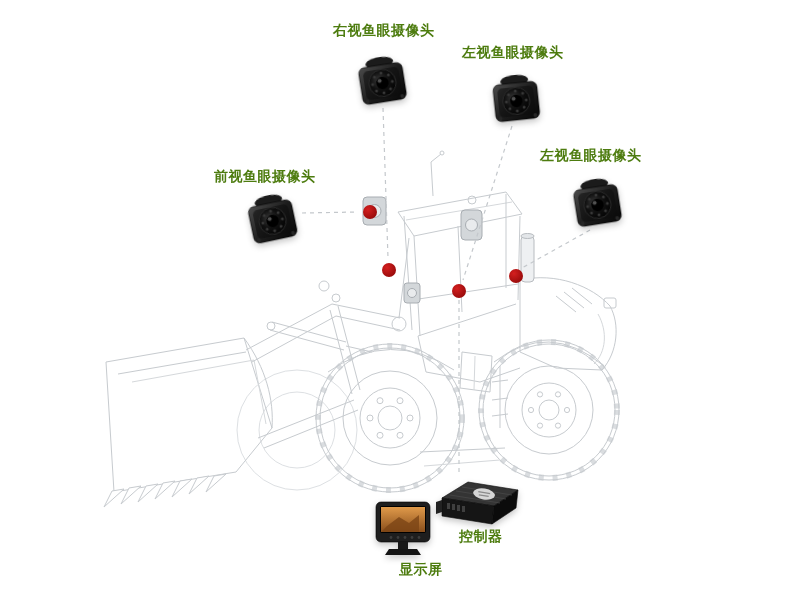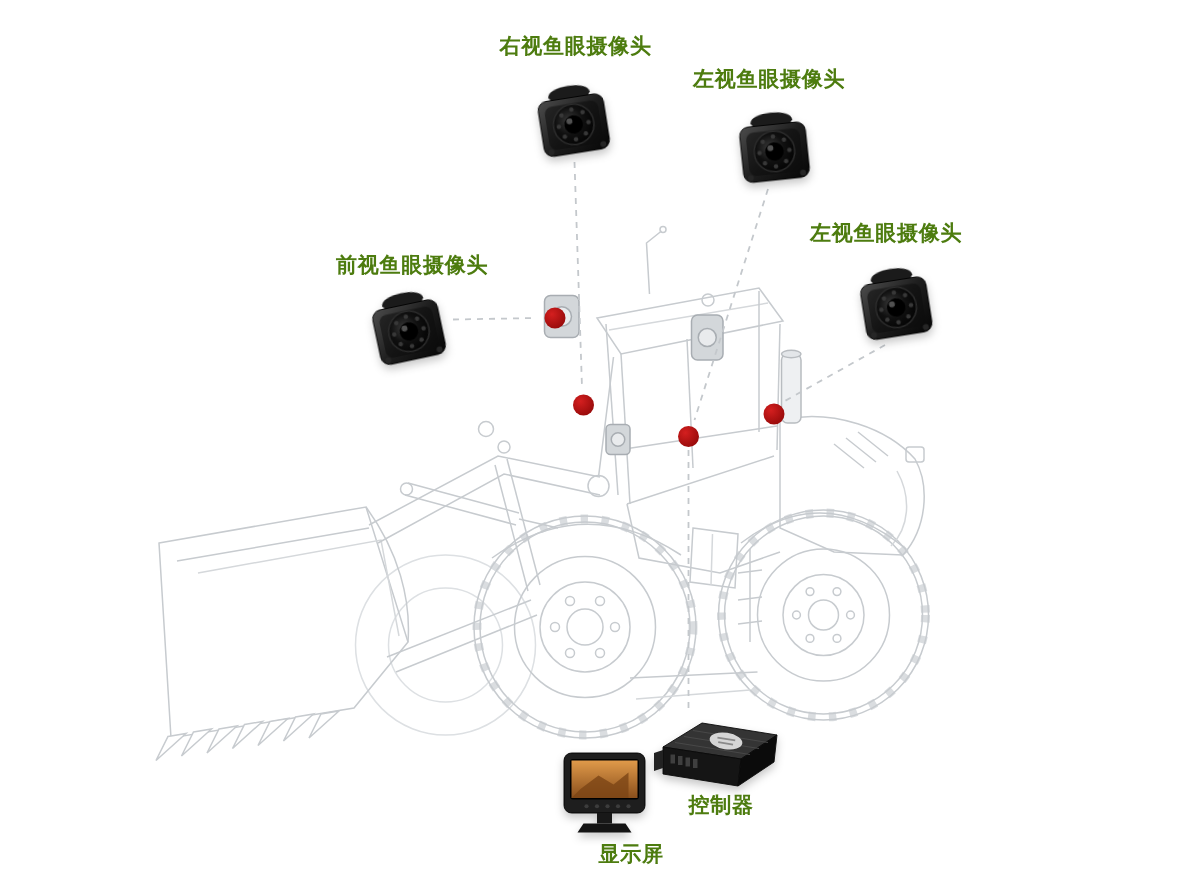--- a/index.html
+++ b/index.html
@@ -225,21 +225,21 @@
     </g>
   </svg>
 
   <div class="dot" style="left:363px;top:205px;"></div>
   <div class="dot" style="left:382px;top:263px;"></div>
   <div class="dot" style="left:452px;top:284px;"></div>
   <div class="dot" style="left:509px;top:269px;"></div>
 
   <div class="label" style="left:333px;top:22px;">右视鱼眼摄像头</div>
   <div class="label" style="left:462px;top:44px;">左视鱼眼摄像头</div>
-  <div class="label" style="left:224px;top:168px;">前视鱼眼摄像头</div>
+  <div class="label" style="left:214px;top:168px;">前视鱼眼摄像头</div>
   <div class="label" style="left:540px;top:147px;">左视鱼眼摄像头</div>
   <div class="label" style="left:459px;top:528px;">控制器</div>
   <div class="label" style="left:399px;top:561px;">显示屏</div>
 
   <div class="cam tilt-l" style="left:350px;top:50px;">
     <svg width="64" height="60" viewBox="0 0 64 60">
         <use href="#cam-sym"></use>
       </svg>
   </div>
   <div class="cam tilt-s" style="left:484px;top:68px;">

